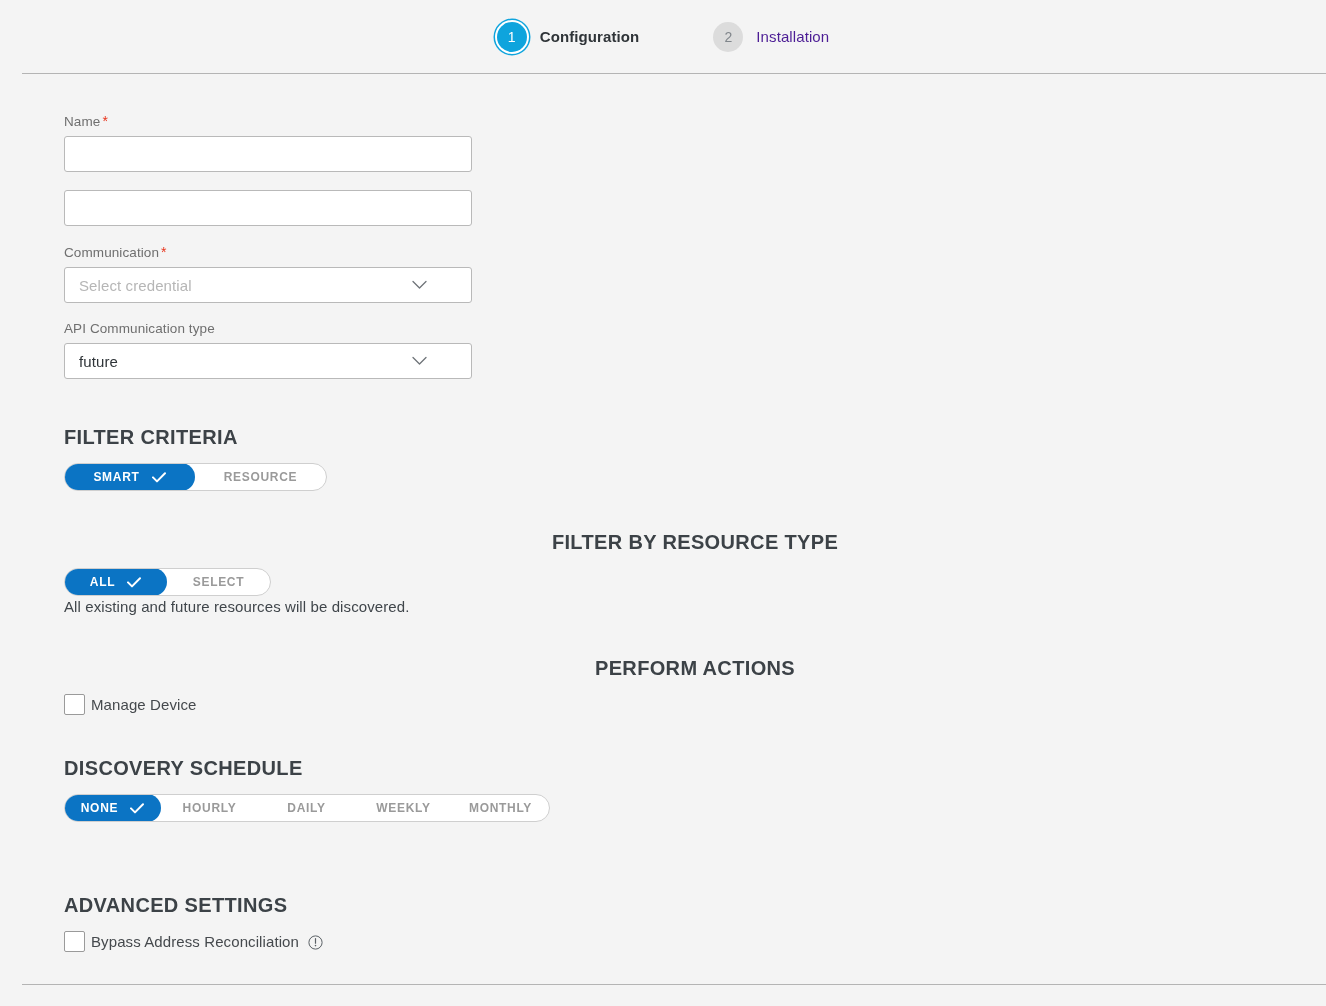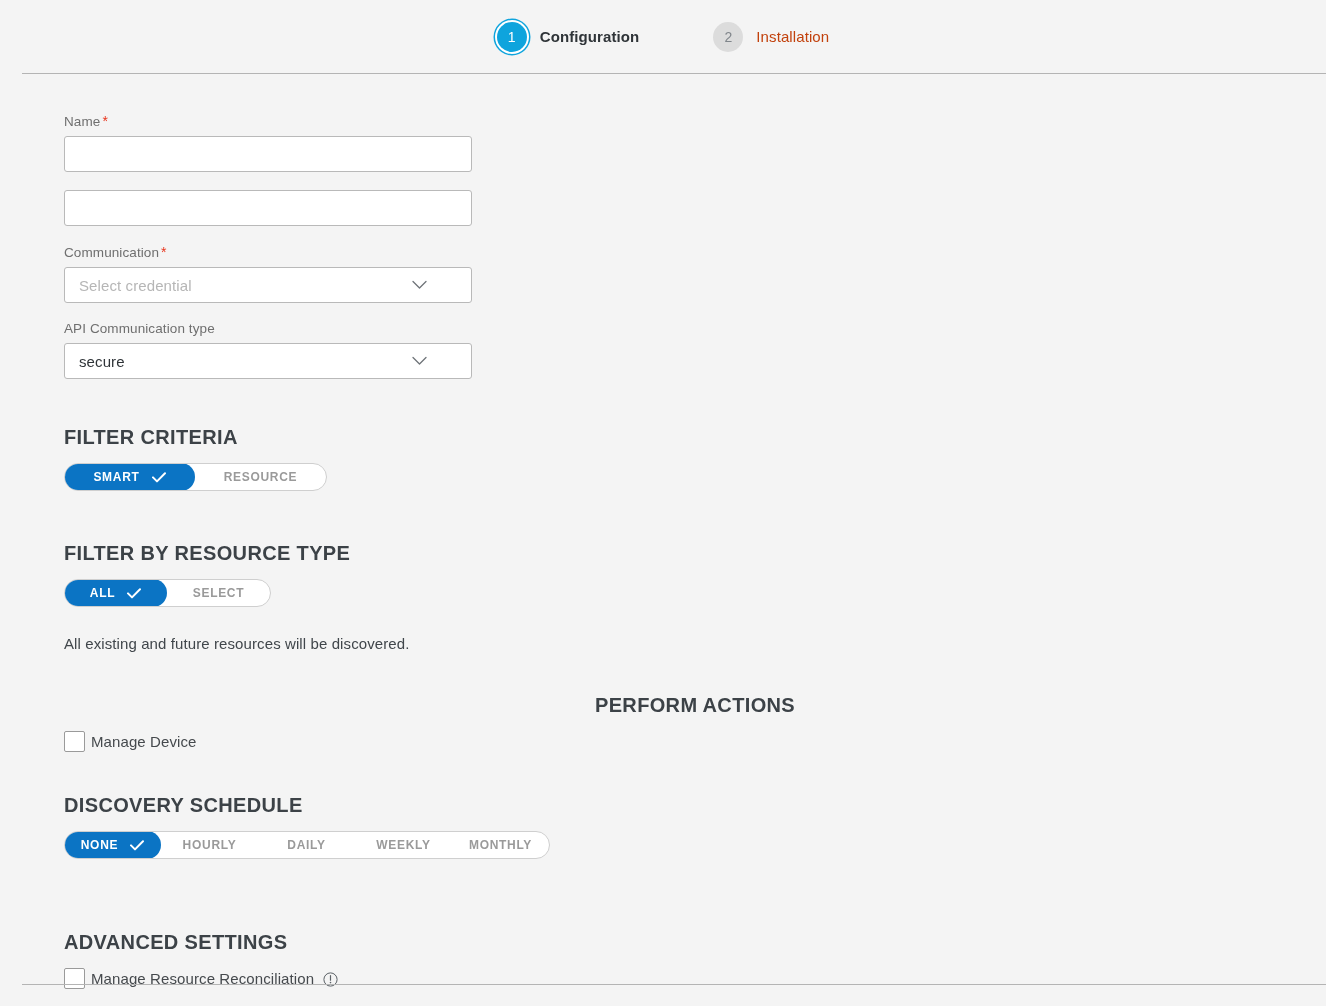--- a/index.html
+++ b/index.html
@@ -53,21 +53,21 @@
   }
   .step-label {
     font-size: 15px;
     letter-spacing: .1px;
   }
   .step-label.active {
     color: #2f3438;
     font-weight: bold;
   }
   .step-label.inactive {
-    color: #c2410c;
+    color: #4c1d95;
   }
   .header-divider {
     position: absolute;
     top: 73px;
     left: 22px;
     right: 0;
     height: 1px;
     background: #b4b4b4;
   }
 
@@ -138,21 +138,21 @@
 
   
   .section-title {
     font-size: 20px;
     font-weight: bold;
     color: #3c4247;
     letter-spacing: .35px;
     text-transform: uppercase;
   }
   .sec-filter-criteria { margin-top: 47px; }
-  .sec-filter-restype  { margin-top: 51px; }
+  .sec-filter-restype  { margin-top: 40px; text-align: center; }
   .sec-perform         { margin-top: 42px; text-align: center; }
   .sec-schedule        { margin-top: 42px; }
   .sec-advanced        { margin-top: 72px; }
 
   
   .pill-group {
     display: inline-flex;
     align-items: stretch;
     height: 28px;
     border: 1px solid #cfcfcf;
@@ -192,21 +192,21 @@
     display: inline-flex;
     align-items: center;
   }
 
   
   .group-criteria .pill { width: 131px; }
   .group-restype  .pill { width: 103px; }
   .group-schedule .pill { width: 97px; }
 
   .helper-text {
-    margin-top: 28px;
+    margin-top: 2px;
     font-size: 15px;
     color: #40464b;
     letter-spacing: .1px;
   }
 
   
   .check-row {
     display: flex;
     align-items: center;
     gap: 6px;
@@ -286,21 +286,21 @@
           <path d="M1 1.5 L7.5 8 L14 1.5" fill="none" stroke="#6f7479" stroke-width="1.3" stroke-linecap="round" stroke-linejoin="round"></path>
         </svg>
       </span>
     </div>
   </div>
 
   
   <div class="field">
     <div class="field-label">API Communication type</div>
     <div class="select-wrap">
-      <div class="select-box">secure</div>
+      <div class="select-box">future</div>
       <span class="chevron">
         <svg width="15" height="10" viewBox="0 0 15 10" aria-hidden="true">
           <path d="M1 1.5 L7.5 8 L14 1.5" fill="none" stroke="#6f7479" stroke-width="1.3" stroke-linecap="round" stroke-linejoin="round"></path>
         </svg>
       </span>
     </div>
   </div>
 
   
   <div class="section-title sec-filter-criteria">FILTER CRITERIA</div>
@@ -365,21 +365,21 @@
     <button class="pill">
       <span>MONTHLY</span>
     </button>
   </div>
 
   
   <div class="section-title sec-advanced">ADVANCED SETTINGS</div>
   <div class="check-row">
     <div class="checkbox"></div>
     <div class="check-label">
-      <span>Manage Resource Reconciliation</span>
+      <span>Bypass Address Reconciliation</span>
       <span class="info-icon">
         <svg width="15" height="15" viewBox="0 0 15 15" aria-hidden="true">
           <circle cx="7.5" cy="7.5" r="6.6" fill="none" stroke="#5b6166" stroke-width="1"></circle>
           <path d="M7.5 3.7 L7.5 8.2" stroke="#5b6166" stroke-width="1.2" stroke-linecap="round"></path>
           <circle cx="7.5" cy="10.6" r="0.8" fill="#5b6166"></circle>
         </svg>
       </span>
     </div>
   </div>
 

